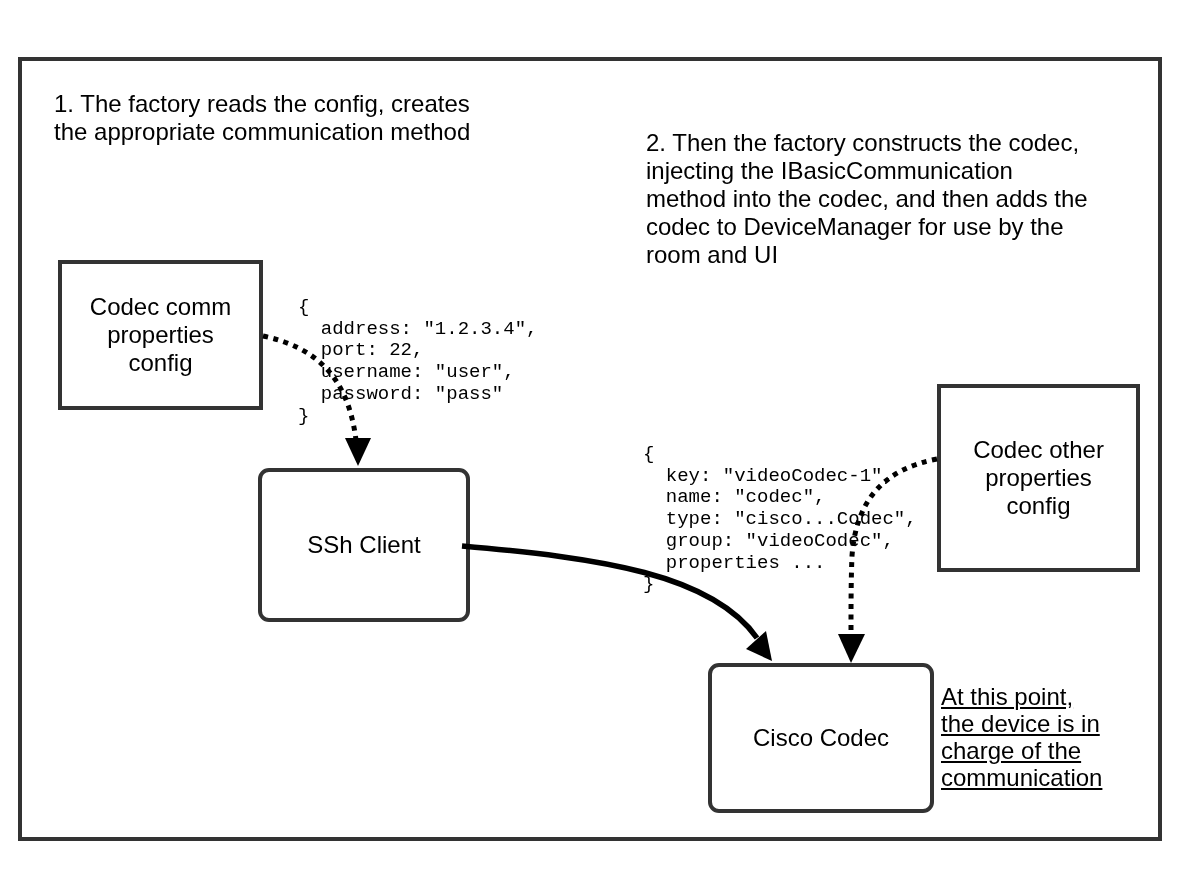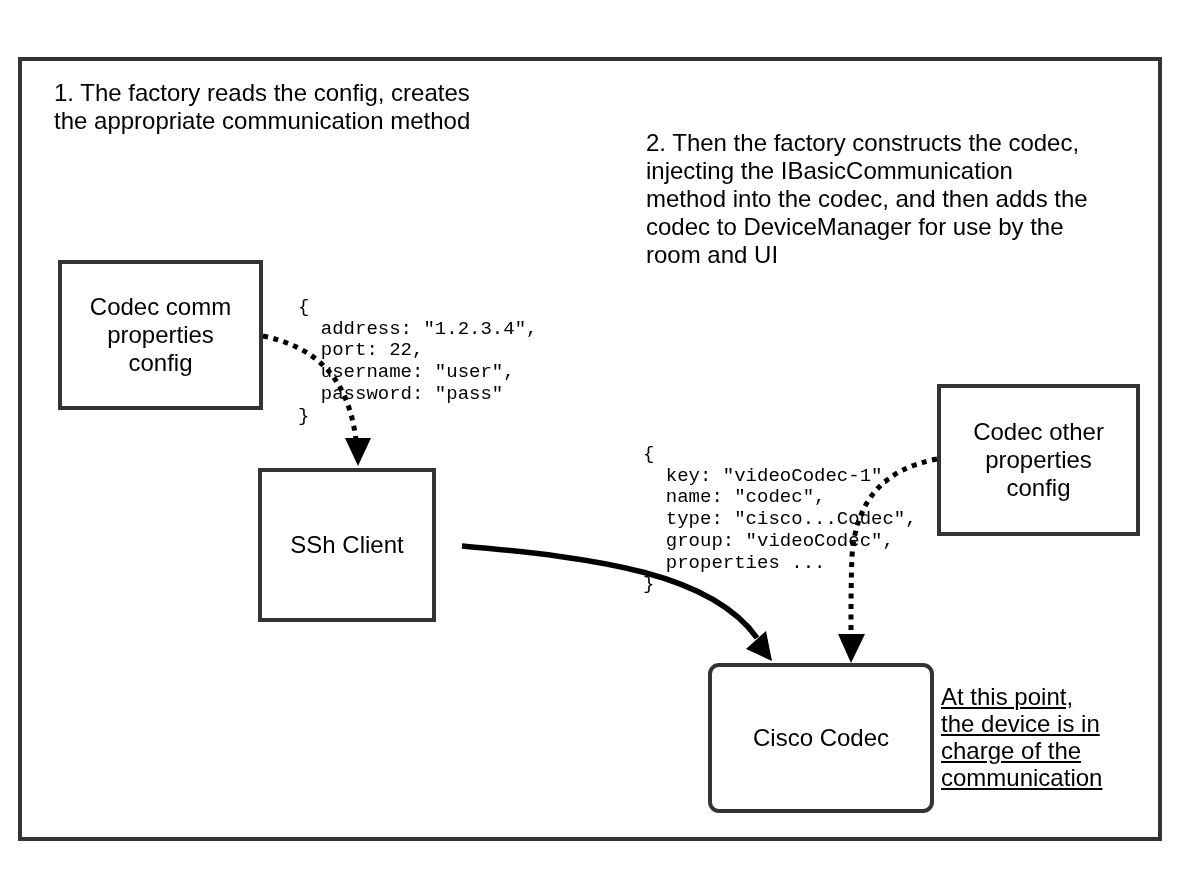--- a/index.html
+++ b/index.html
@@ -19,39 +19,39 @@
     border: 4px solid #333333;
     box-sizing: border-box;
   }
   .note {
     position: absolute;
     font-size: 24px;
     line-height: 28px;
     white-space: pre-line;
     color: #000000;
   }
-  .note-step1 { left: 54px;  top: 79px;  width: 480px; }
+  .note-step1 { left: 54px;  top: 90px;  width: 480px; }
   .note-step2 { left: 646px; top: 94px;  width: 480px; margin-top: 35px; }
   .note-endpoint { left: 941px; top: 683px; width: 220px; line-height: 27px; text-decoration: underline; }
   .node {
     position: absolute;
     border: 4px solid #333333;
     box-sizing: border-box;
     background: #ffffff;
     display: flex;
     align-items: center;
     justify-content: center;
     text-align: center;
     font-size: 24px;
     line-height: 28px;
     white-space: pre-line;
   }
   .node-codec-comm  { left: 58px;  top: 260px; width: 205px; height: 150px; }
-  .node-ssh-client  { left: 258px; top: 468px; width: 178px; height: 154px; }
-  .node-codec-other { left: 937px; top: 384px; width: 203px; height: 152px; }
+  .node-ssh-client  { left: 258px; top: 468px; width: 212px; height: 154px; border-radius: 11px; }
+  .node-codec-other { left: 937px; top: 384px; width: 203px; height: 188px; }
   .node-cisco-codec { left: 708px; top: 663px; width: 226px; height: 150px; border-radius: 11px; }
   .code {
     position: absolute;
     margin: 0;
     font-family: "Liberation Mono", monospace;
     font-size: 19px;
     line-height: 21.7px;
     white-space: pre;
     color: #000000;
   }

